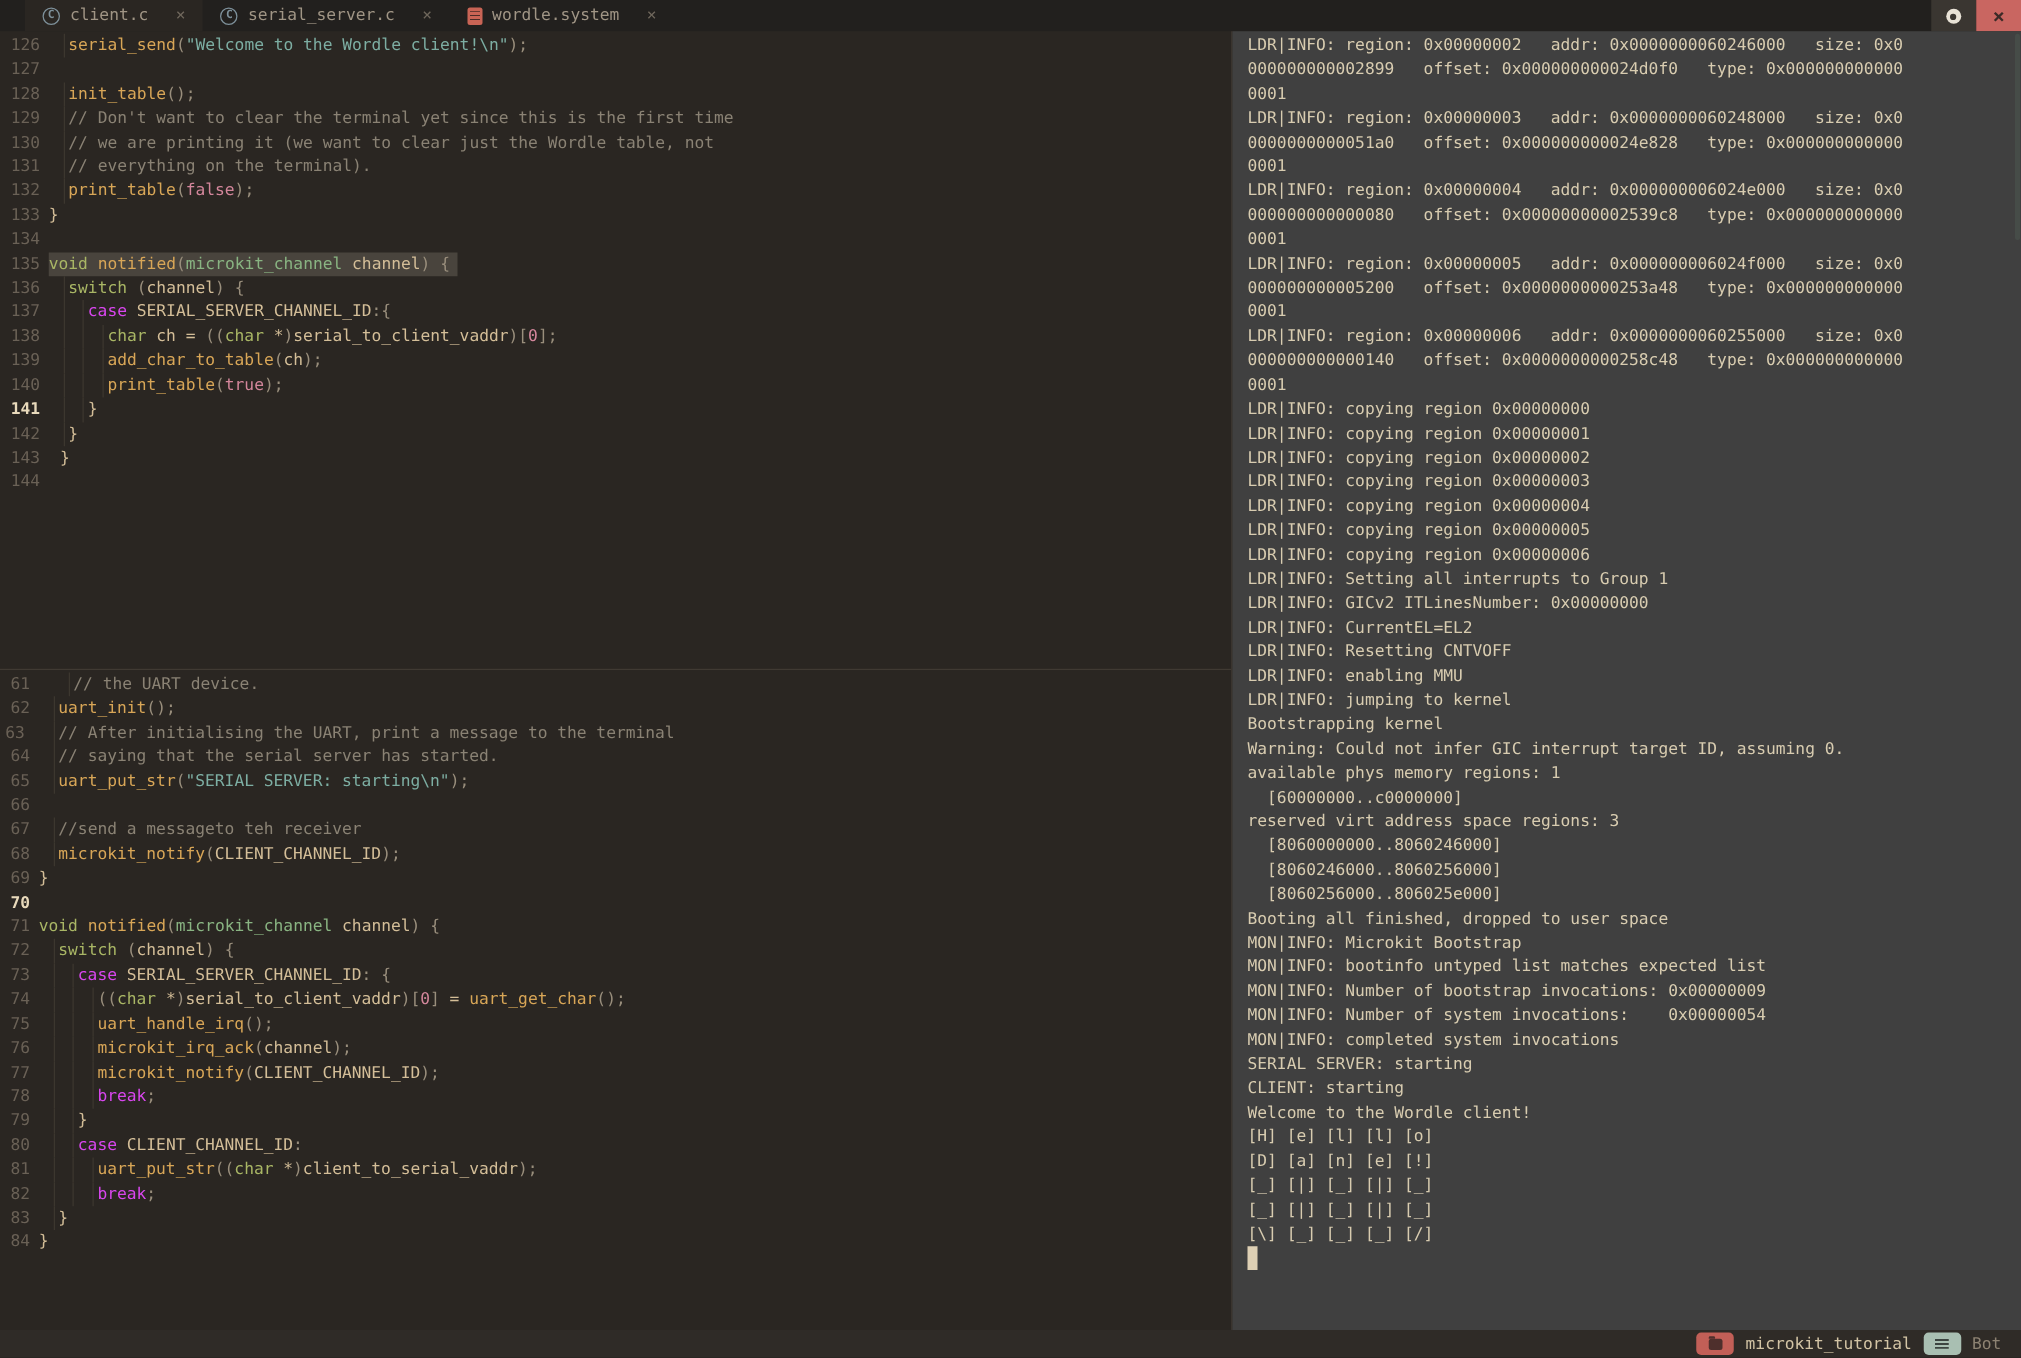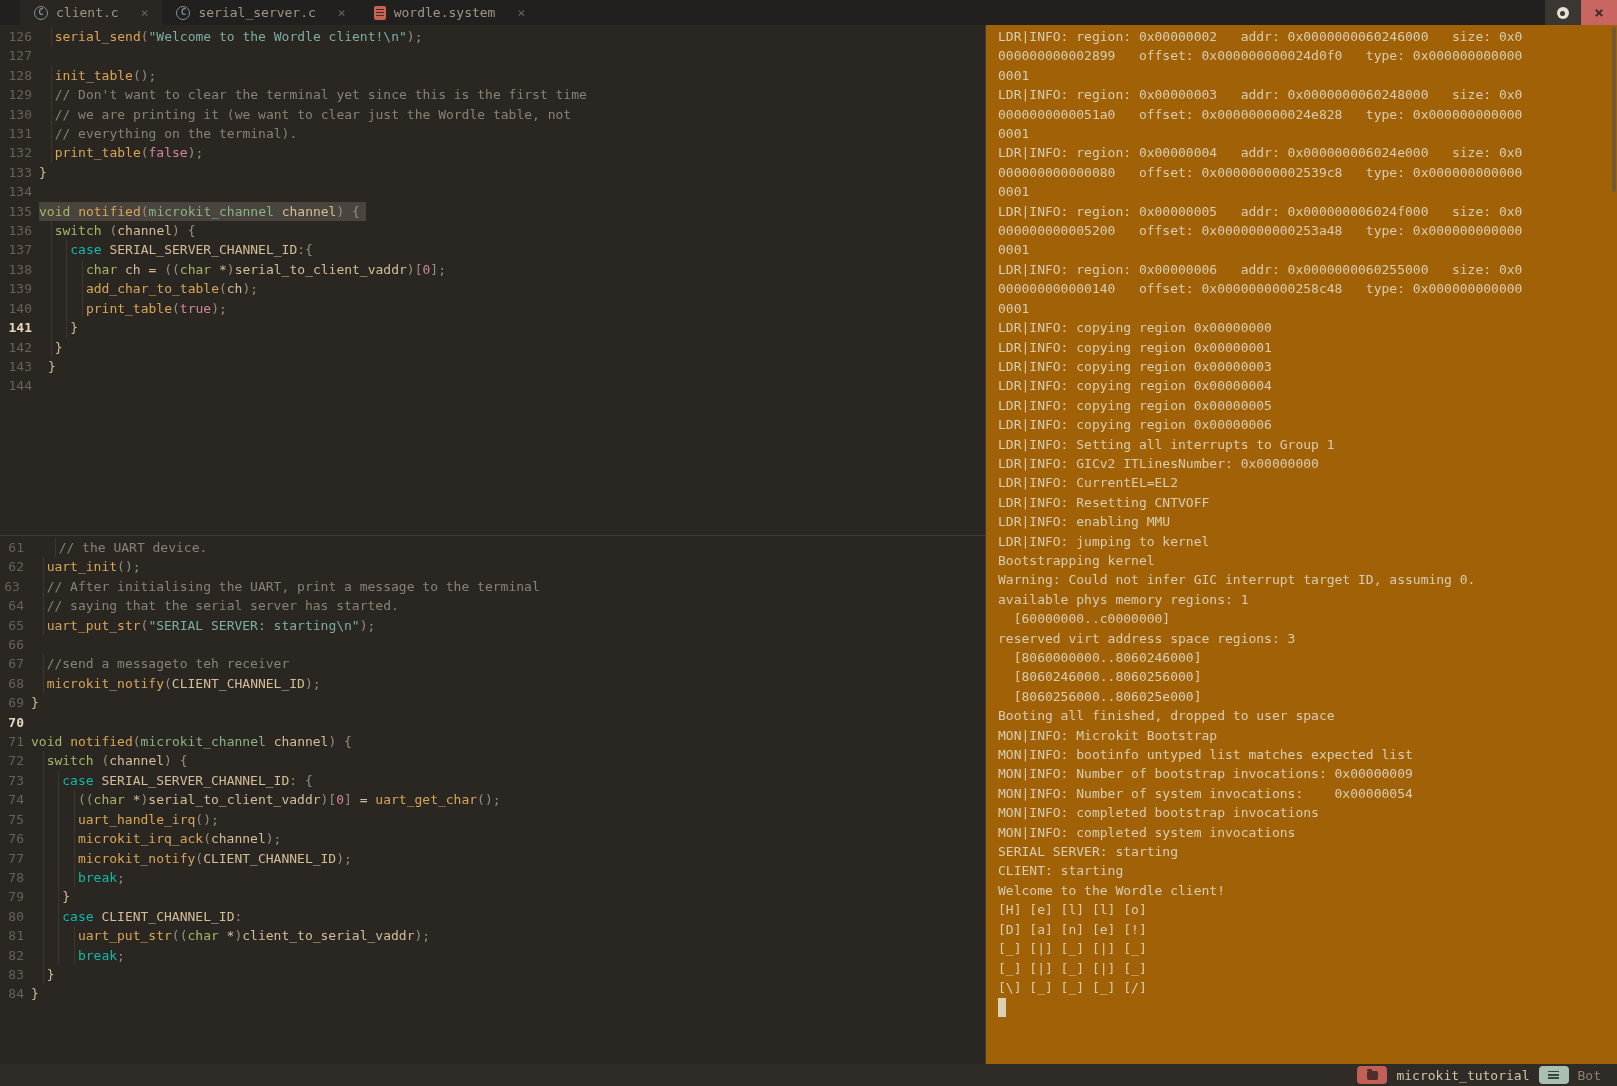--- a/index.html
+++ b/index.html
@@ -21,36 +21,36 @@
   .eyeglyph::after { content:""; position:absolute; left:3px; top:4px; width:5px; height:5px; border-radius:50%; background:#3a3631; }
   .xbtn { width:36px; height:25px; background:#c96661; color:#3c2a27; display:flex; align-items:center; justify-content:center; font-size:16px; font-weight:bold; }
 
   
   .main { position:absolute; left:0; top:25px; width:1617px; height:1039px; }
   .pane { position:absolute; overflow:hidden; }
   #pane-top { left:0; top:0; width:985px; height:510px; background:#2a2622; padding-top:2px; }
   #pane-bottom { left:0; top:511px; width:985px; height:528px; background:#2a2622; padding-top:2px; }
   .hdivider { position:absolute; left:0; top:510px; width:985px; height:1px; background:#403a33; }
   .vdivider { position:absolute; left:985px; top:0; width:1px; height:1039px; background:#403a33; }
-  #pane-term { left:986px; top:0; width:631px; height:1039px; background:#a16207; padding:2px 0 0 12px; }
+  #pane-term { left:986px; top:0; width:631px; height:1039px; background:#404040; padding:2px 0 0 12px; }
 
   .line { display:flex; height:19.42px; line-height:19.42px; white-space:pre; }
   .ln { text-align:right; color:#6a6156; flex:none; }
   .ln.cur { color:#e8d9bb; font-weight:bold; }
   .codewrap { position:relative; flex:1; height:100%; }
   .guide { position:absolute; top:0; width:1px; height:100%; background:#3c372f; }
   .toks { position:relative; display:inline-block; height:100%; }
   .toks.hl { background:#49443d; padding-right:6px; }
 
   .tk-k { color:#a9b665; } 
   .tk-f { color:#d8a657; } 
   .tk-t { color:#89b482; } 
   .tk-s { color:#7daea3; } 
   .tk-c { color:#8a8274; } 
-  .tk-o { color:#14b8a6; } 
+  .tk-o { color:#d946ef; } 
   .tk-n { color:#d3869b; } 
   .tk-p { color:#998e7c; } 
   .tk-v { color:#d4be98; } 
 
   .tline { height:19.42px; line-height:19.42px; white-space:pre; color:#d8ccb0; }
   .curblock { display:inline-block; width:8px; height:19px; background:#ded0b4; vertical-align:middle; }
   .scrollthumb { position:absolute; right:1px; top:2px; width:4px; height:165px; background:#4a564e; opacity:.55; border-radius:2px; }
 
   
   .statusbar { position:absolute; left:0; top:1064px; width:1617px; height:22px; background:#2f2b27; display:flex; align-items:center; justify-content:flex-end; gap:9px; padding-right:16px; }
@@ -152,20 +152,21 @@
       <div class="tline">000000000000080   offset: 0x00000000002539c8   type: 0x000000000000</div>
       <div class="tline">0001</div>
       <div class="tline">LDR|INFO: region: 0x00000005   addr: 0x000000006024f000   size: 0x0</div>
       <div class="tline">000000000005200   offset: 0x0000000000253a48   type: 0x000000000000</div>
       <div class="tline">0001</div>
       <div class="tline">LDR|INFO: region: 0x00000006   addr: 0x0000000060255000   size: 0x0</div>
       <div class="tline">000000000000140   offset: 0x0000000000258c48   type: 0x000000000000</div>
       <div class="tline">0001</div>
       <div class="tline">LDR|INFO: copying region 0x00000000</div>
       <div class="tline">LDR|INFO: copying region 0x00000001</div>
+      <div class="tline">LDR|INFO: copying region 0x00000002</div>
       <div class="tline">LDR|INFO: copying region 0x00000003</div>
       <div class="tline">LDR|INFO: copying region 0x00000004</div>
       <div class="tline">LDR|INFO: copying region 0x00000005</div>
       <div class="tline">LDR|INFO: copying region 0x00000006</div>
       <div class="tline">LDR|INFO: Setting all interrupts to Group 1</div>
       <div class="tline">LDR|INFO: GICv2 ITLinesNumber: 0x00000000</div>
       <div class="tline">LDR|INFO: CurrentEL=EL2</div>
       <div class="tline">LDR|INFO: Resetting CNTVOFF</div>
       <div class="tline">LDR|INFO: enabling MMU</div>
       <div class="tline">LDR|INFO: jumping to kernel</div>
@@ -175,21 +176,20 @@
       <div class="tline">  [60000000..c0000000]</div>
       <div class="tline">reserved virt address space regions: 3</div>
       <div class="tline">  [8060000000..8060246000]</div>
       <div class="tline">  [8060246000..8060256000]</div>
       <div class="tline">  [8060256000..806025e000]</div>
       <div class="tline">Booting all finished, dropped to user space</div>
       <div class="tline">MON|INFO: Microkit Bootstrap</div>
       <div class="tline">MON|INFO: bootinfo untyped list matches expected list</div>
       <div class="tline">MON|INFO: Number of bootstrap invocations: 0x00000009</div>
       <div class="tline">MON|INFO: Number of system invocations:    0x00000054</div>
-      <div class="tline">MON|INFO: completed bootstrap invocations</div>
       <div class="tline">MON|INFO: completed system invocations</div>
       <div class="tline">SERIAL SERVER: starting</div>
       <div class="tline">CLIENT: starting</div>
       <div class="tline">Welcome to the Wordle client!</div>
       <div class="tline">[H] [e] [l] [l] [o]</div>
       <div class="tline">[D] [a] [n] [e] [!]</div>
       <div class="tline">[_] [|] [_] [|] [_]</div>
       <div class="tline">[_] [|] [_] [|] [_]</div>
       <div class="tline">[\] [_] [_] [_] [/]</div>
       <div class="tline"><span class="curblock"></span></div>

